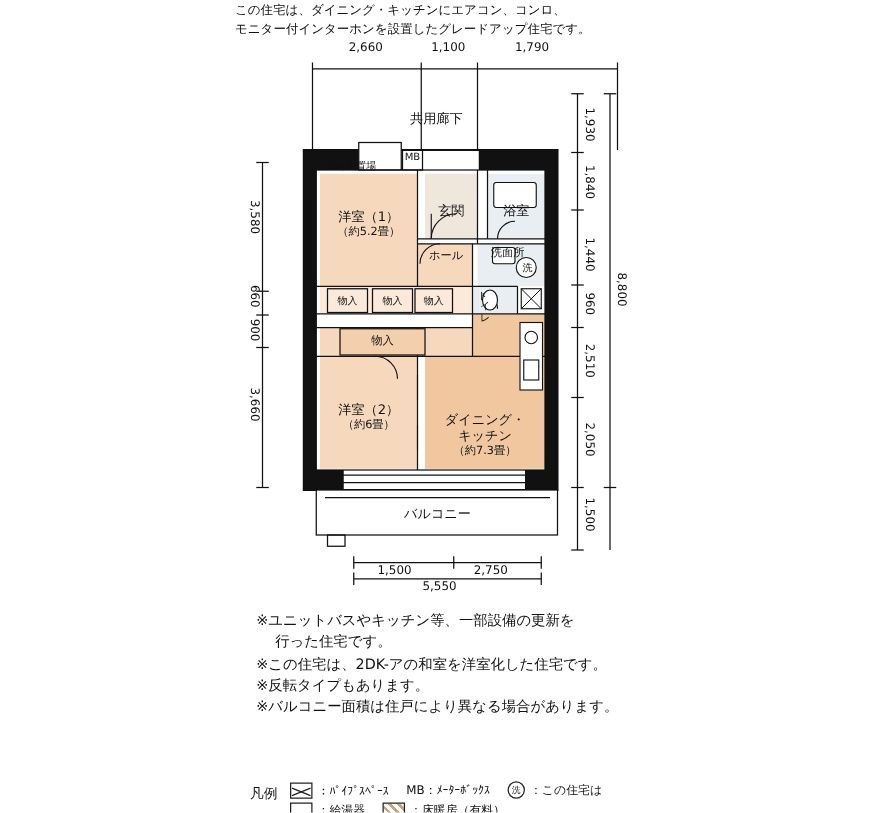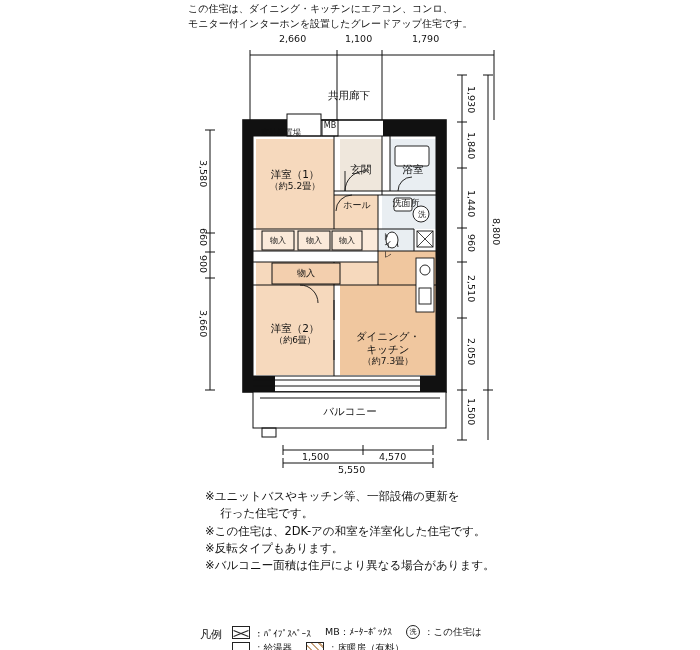--- a/index.html
+++ b/index.html
@@ -217,21 +217,21 @@
 <div class="vdim" style="left:466px;top:338px;">2,050</div>
 <div class="vdim" style="left:466px;top:398px;">1,500</div>
 <div class="vdim" style="left:491px;top:218px;">8,800</div>
 
 <div class="vdim" style="left:198px;top:160px;">3,580</div>
 <div class="vdim" style="left:198px;top:228px;">660</div>
 <div class="vdim" style="left:198px;top:255px;">900</div>
 <div class="vdim" style="left:198px;top:310px;">3,660</div>
 
 <div class="dim" style="left:302px;top:451px;">1,500</div>
-<div class="dim" style="left:379px;top:451px;">4,570</div>
+<div class="dim" style="left:379px;top:451px;">2,750</div>
 <div class="dim" style="left:338px;top:464px;">5,550</div>
 
 <div class="room" style="left:314px;top:89px;width:70px;">共用廊下</div>
 <div class="room tiny" style="left:252px;top:102px;width:58px;margin-top:26px;">室外機置場</div>
 <div class="room tiny" style="left:322px;top:121px;width:16px;">MB</div>
 
 <div class="room" style="left:341px;top:163px;width:40px;">玄関</div>
 <div class="room" style="left:392px;top:163px;width:42px;">浴室</div>
 
 <div class="room" style="left:258px;top:168px;width:74px;">

